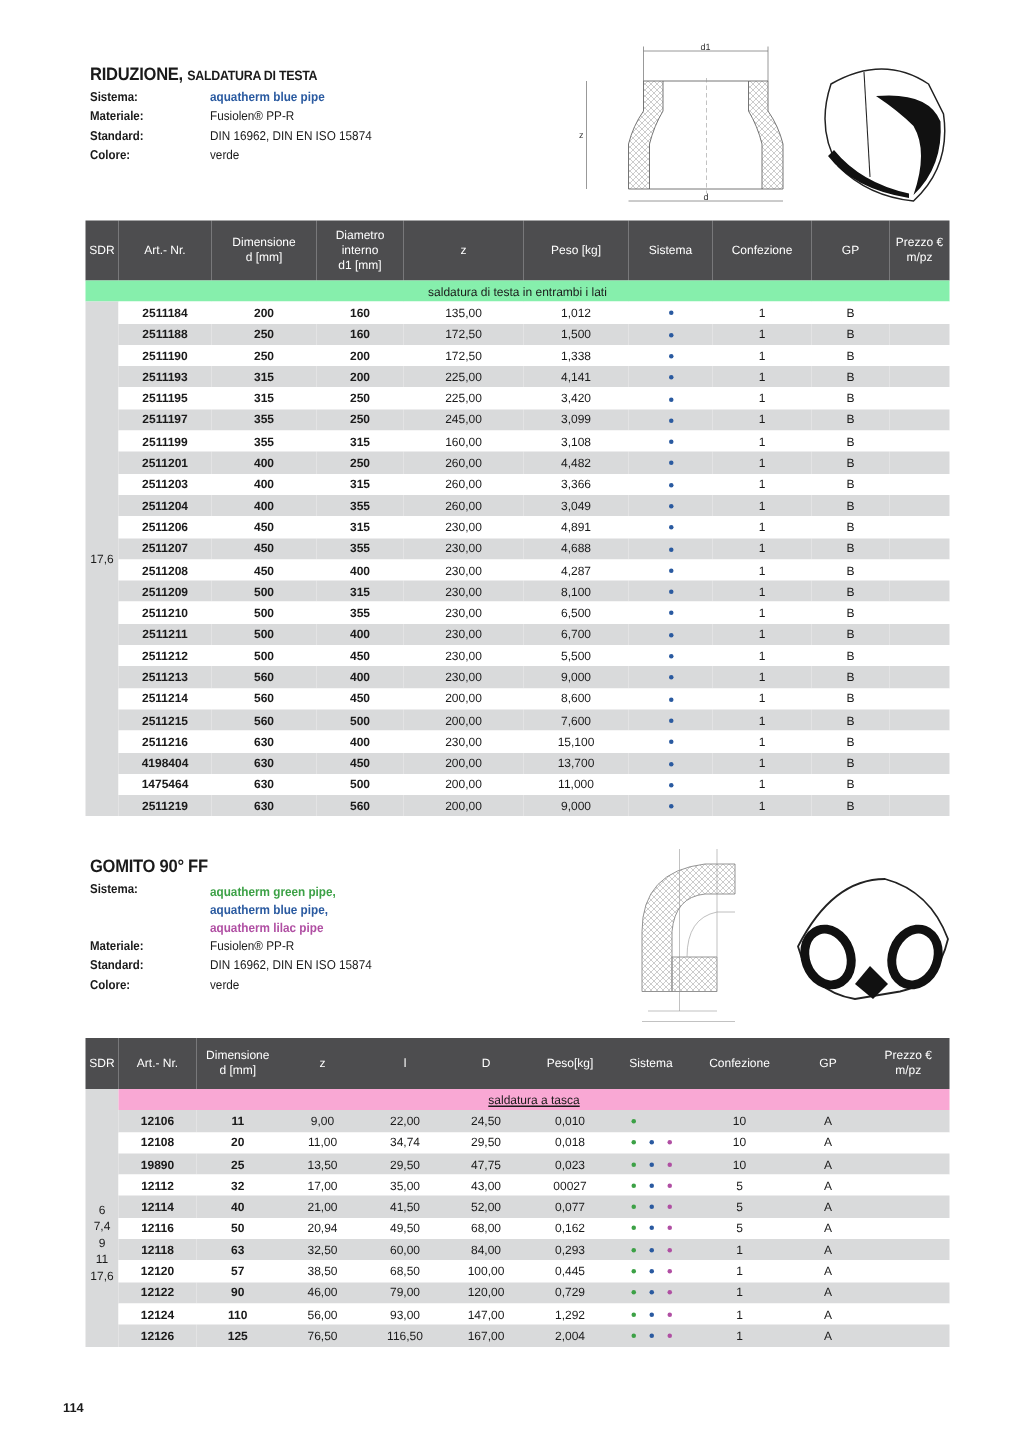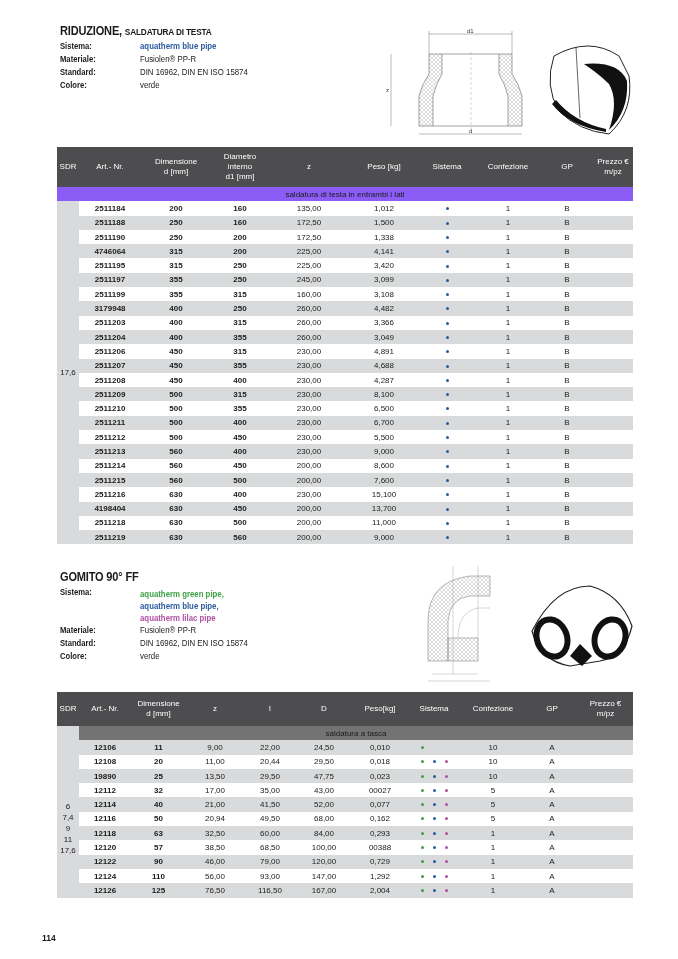--- a/index.html
+++ b/index.html
@@ -19,38 +19,38 @@
   .lilac { color: #b04fa3; font-weight: bold; }
 
   .drawing { position: absolute; }
 
   table { position: absolute; left: 57px; width: 576px; border-collapse: collapse; table-layout: fixed; }
   th { background: #4d4d4f; color: #ffffff; font-weight: normal; font-size: 8px; line-height: 10px; text-align: center; vertical-align: middle; }
   td { font-size: 8px; text-align: center; height: 14.3px; padding: 0; white-space: nowrap; }
   .t1 td { height: 14.3px; }
   .sdr { background: #d9dadb; text-align: center; font-size: 8px; line-height: 11px; }
   .subhead td.sub { text-align: center; font-size: 8px; }
-  .t1 .subhead td { background: #8b5cf6; }
-  .t2 .subhead td.sub { background: #737373; }
+  .t1 .subhead td { background: #86efac; }
+  .t2 .subhead td.sub { background: #f9a8d4; text-decoration: underline; }
   .t2 .subhead td.sdrgap { background: #d9dadb; }
   tr.even td.c { background: #ffffff; }
   tr.odd td.c { background: #d9dadb; }
   .t2 tr.even td.c { background: #d9dadb; }
   .t2 tr.odd td.c { background: #ffffff; }
   td.b { font-weight: bold; }
   .dot { display: inline-block; width: 3px; height: 3px; border-radius: 50%; vertical-align: middle; }
   .dots { display: flex; justify-content: space-around; padding: 0 8px; }
   .dots span { width: 3px; height: 3px; display: inline-block; border-radius: 50%; }
 
   .pagenum { position: absolute; left: 42px; top: 933px; font-size: 8.5px; font-weight: bold; }
 </style>
 </head>
 <body>
 
-<div class="section-head" style="top:24px;">
+<div class="section-head" style="top:42px;">
   <div class="title">
     <span>RIDUZIONE,</span>
     <span class="sub">SALDATURA DI TESTA</span>
   </div>
   <div class="props">
     <div class="prop">
       <span class="k">Sistema:</span>
       <span class="v blue">aquatherm blue pipe</span>
     </div>
     <div class="prop">
@@ -158,21 +158,21 @@
         <td class="c b">250</td>
         <td class="c b">200</td>
         <td class="c">172,50</td>
         <td class="c">1,338</td>
         <td class="c"><span class="dot" style="background:#2a5aa0"></span></td>
         <td class="c">1</td>
         <td class="c">B</td>
         <td class="c"></td>
       </tr>
       <tr class="odd">
-        <td class="c b">4746064</td>
+        <td class="c b">2511193</td>
         <td class="c b">315</td>
         <td class="c b">200</td>
         <td class="c">225,00</td>
         <td class="c">4,141</td>
         <td class="c"><span class="dot" style="background:#2a5aa0"></span></td>
         <td class="c">1</td>
         <td class="c">B</td>
         <td class="c"></td>
       </tr>
       <tr class="even">
@@ -202,21 +202,21 @@
         <td class="c b">355</td>
         <td class="c b">315</td>
         <td class="c">160,00</td>
         <td class="c">3,108</td>
         <td class="c"><span class="dot" style="background:#2a5aa0"></span></td>
         <td class="c">1</td>
         <td class="c">B</td>
         <td class="c"></td>
       </tr>
       <tr class="odd">
-        <td class="c b">3179948</td>
+        <td class="c b">2511201</td>
         <td class="c b">400</td>
         <td class="c b">250</td>
         <td class="c">260,00</td>
         <td class="c">4,482</td>
         <td class="c"><span class="dot" style="background:#2a5aa0"></span></td>
         <td class="c">1</td>
         <td class="c">B</td>
         <td class="c"></td>
       </tr>
       <tr class="even">
@@ -367,21 +367,21 @@
         <td class="c b">630</td>
         <td class="c b">450</td>
         <td class="c">200,00</td>
         <td class="c">13,700</td>
         <td class="c"><span class="dot" style="background:#2a5aa0"></span></td>
         <td class="c">1</td>
         <td class="c">B</td>
         <td class="c"></td>
       </tr>
       <tr class="even">
-        <td class="c b">2511218</td>
+        <td class="c b">1475464</td>
         <td class="c b">630</td>
         <td class="c b">500</td>
         <td class="c">200,00</td>
         <td class="c">11,000</td>
         <td class="c"><span class="dot" style="background:#2a5aa0"></span></td>
         <td class="c">1</td>
         <td class="c">B</td>
         <td class="c"></td>
       </tr>
       <tr class="odd">
@@ -505,21 +505,21 @@
           </div>
         </td>
         <td class="c">10</td>
         <td class="c">A</td>
         <td class="c"></td>
       </tr>
       <tr class="odd">
         <td class="c b">12108</td>
         <td class="c b">20</td>
         <td class="c">11,00</td>
-        <td class="c">20,44</td>
+        <td class="c">34,74</td>
         <td class="c">29,50</td>
         <td class="c">0,018</td>
         <td class="c">
           <div class="dots">
             <span style="background:#3ca146"></span>
             <span style="background:#2a5aa0"></span>
             <span style="background:#b04fa3"></span>
           </div>
         </td>
         <td class="c">10</td>
@@ -615,21 +615,21 @@
         <td class="c">1</td>
         <td class="c">A</td>
         <td class="c"></td>
       </tr>
       <tr class="odd">
         <td class="c b">12120</td>
         <td class="c b">57</td>
         <td class="c">38,50</td>
         <td class="c">68,50</td>
         <td class="c">100,00</td>
-        <td class="c">00388</td>
+        <td class="c">0,445</td>
         <td class="c">
           <div class="dots">
             <span style="background:#3ca146"></span>
             <span style="background:#2a5aa0"></span>
             <span style="background:#b04fa3"></span>
           </div>
         </td>
         <td class="c">1</td>
         <td class="c">A</td>
         <td class="c"></td>

